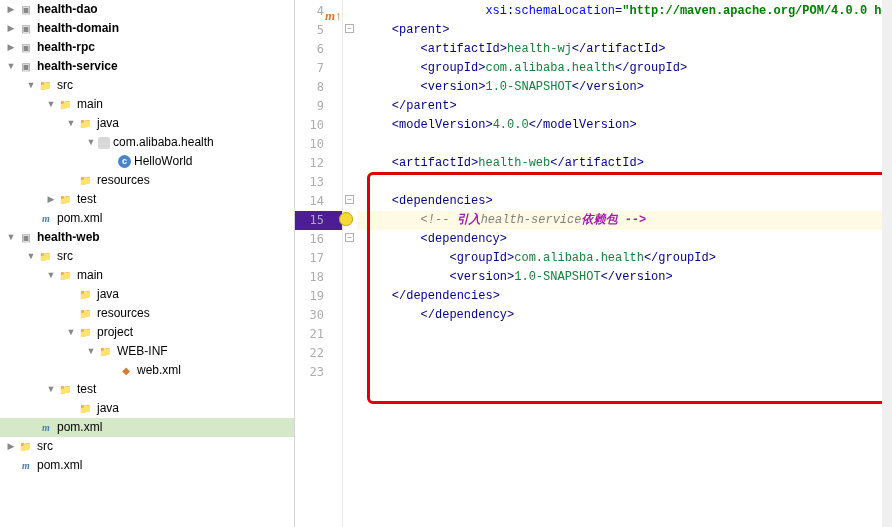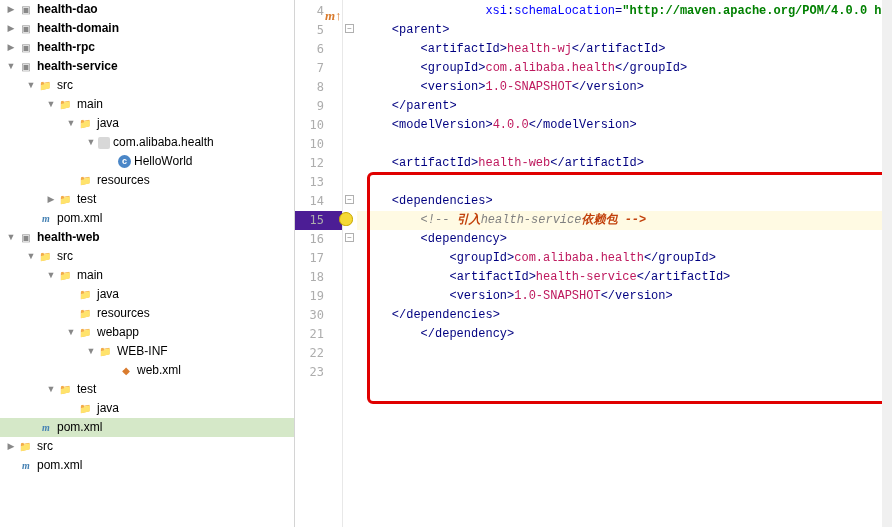--- a/index.html
+++ b/index.html
@@ -10,23 +10,23 @@
 .gutter .ln { height: 19px; line-height: 19px; padding-right: 18px; position: relative; }
 .gutter .ln.hl { background: #4c1d95; }
 .fold-col { width: 14px; background: #fff; position: relative; }
 .fold { position: absolute; left: 2px; width: 9px; height: 9px; border: 1px solid #b0b0b0; font-size: 8px; line-height: 7px; text-align: center; color: #888; background: #fff; }
 .code { flex: 1; font-family: "Consolas","Courier New",monospace; font-size: 12px; position: relative; padding-top: 2px; color: #333; }
 .code .line { height: 19px; line-height: 19px; white-space: pre; padding-left: 6px; }
 .code .line.hl { background: #fffae3; }
 .tag { color: #000080; }
 .attr { color: #0000ff; }
 .str { color: #008000; font-weight: bold; }
-.txt { color: #be185d; }
+.txt { color: #15803d; }
 .cmt { color: #808080; font-style: italic; }
-.cmtb { color: #c2410c; font-style: italic; font-weight: bold; }
+.cmtb { color: #a21caf; font-style: italic; font-weight: bold; }
 .redbox { position: absolute; border: 3px solid #e00000; border-radius: 6px; left: 10px; top: 172px; width: 525px; height: 232px; pointer-events: none; }
 .tree-row { display: flex; align-items: center; height: 19px; line-height: 19px; cursor: pointer; white-space: nowrap; }
 .tree-row.sel { background: #d5e8c8; }
 .tw { width: 14px; text-align: center; color: #888; font-size: 9px; display: inline-block; }
 .ic { width: 16px; height: 16px; display: inline-flex; align-items: center; justify-content: center; margin-right: 3px; font-size: 10px; }
 .ic-folder { color: #888; }
 .ic-folder-open { color: #b8a880; }
 .ic-folder-src { color: #4a86c7; }
 .ic-folder-test { color: #5a9a3a; }
 .ic-pkg { background: #d8d8d8; border-radius: 2px; width: 12px; height: 12px; }
@@ -123,21 +123,21 @@
       <span class="lbl">java</span>
     </div>
   <div class="tree-row" style="padding-left:64px">
       <span class="tw"></span>
       <span class="ic ic-folder-open">📁</span>
       <span class="lbl">resources</span>
     </div>
   <div class="tree-row" style="padding-left:64px">
       <span class="tw">▼</span>
       <span class="ic ic-folder">📁</span>
-      <span class="lbl">webapp</span>
+      <span class="lbl">project</span>
     </div>
   <div class="tree-row" style="padding-left:84px">
       <span class="tw">▼</span>
       <span class="ic ic-folder">📁</span>
       <span class="lbl">WEB-INF</span>
     </div>
   <div class="tree-row" style="padding-left:104px">
       <span class="tw"></span>
       <span class="ic" style="color:#d97b2e">◆</span>
       <span class="lbl">web.xml</span>
@@ -206,21 +206,20 @@
     <div class="line">        <span class="tag">&lt;</span><span class="tag">version</span><span class="tag">&gt;</span><span class="txt">1.0-SNAPSHOT</span><span class="tag">&lt;/</span><span class="tag">version</span><span class="tag">&gt;</span></div>
     <div class="line">    <span class="tag">&lt;/</span><span class="tag">parent</span><span class="tag">&gt;</span></div>
     <div class="line">    <span class="tag">&lt;</span><span class="tag">modelVersion</span><span class="tag">&gt;</span><span class="txt">4.0.0</span><span class="tag">&lt;/</span><span class="tag">modelVersion</span><span class="tag">&gt;</span></div>
     <div class="line"></div>
     <div class="line">    <span class="tag">&lt;</span><span class="tag">artifactId</span><span class="tag">&gt;</span><span class="txt">health-web</span><span class="tag">&lt;/</span><span class="tag">artifactId</span><span class="tag">&gt;</span></div>
     <div class="line"></div>
     <div class="line">    <span class="tag">&lt;</span><span class="tag">dependencies</span><span class="tag">&gt;</span></div>
     <div class="line hl" style="position:relative"><span class="bulb"></span>        <span class="cmt">&lt;!-- </span><span class="cmtb">引入</span><span class="cmt">health-service</span><span class="cmtb">依赖包 --&gt;</span></div>
     <div class="line">        <span class="tag">&lt;</span><span class="tag">dependency</span><span class="tag">&gt;</span></div>
     <div class="line">            <span class="tag">&lt;</span><span class="tag">groupId</span><span class="tag">&gt;</span><span class="txt">com.alibaba.health</span><span class="tag">&lt;/</span><span class="tag">groupId</span><span class="tag">&gt;</span></div>
-    <div class="line">            <span class="tag">&lt;</span><span class="tag">artifactId</span><span class="tag">&gt;</span><span class="txt">health-service</span><span class="tag">&lt;/</span><span class="tag">artifactId</span><span class="tag">&gt;</span></div>
     <div class="line">            <span class="tag">&lt;</span><span class="tag">version</span><span class="tag">&gt;</span><span class="txt">1.0-SNAPSHOT</span><span class="tag">&lt;/</span><span class="tag">version</span><span class="tag">&gt;</span></div>
     <div class="line">    <span class="tag">&lt;/</span><span class="tag">dependencies</span><span class="tag">&gt;</span></div>
     <div class="line">        <span class="tag">&lt;/</span><span class="tag">dependency</span><span class="tag">&gt;</span></div>
     <div class="line"></div>
     <div class="redbox"></div>
   </div>
   <div class="scrollbar"></div>
 </div>
 
 </body></html>

